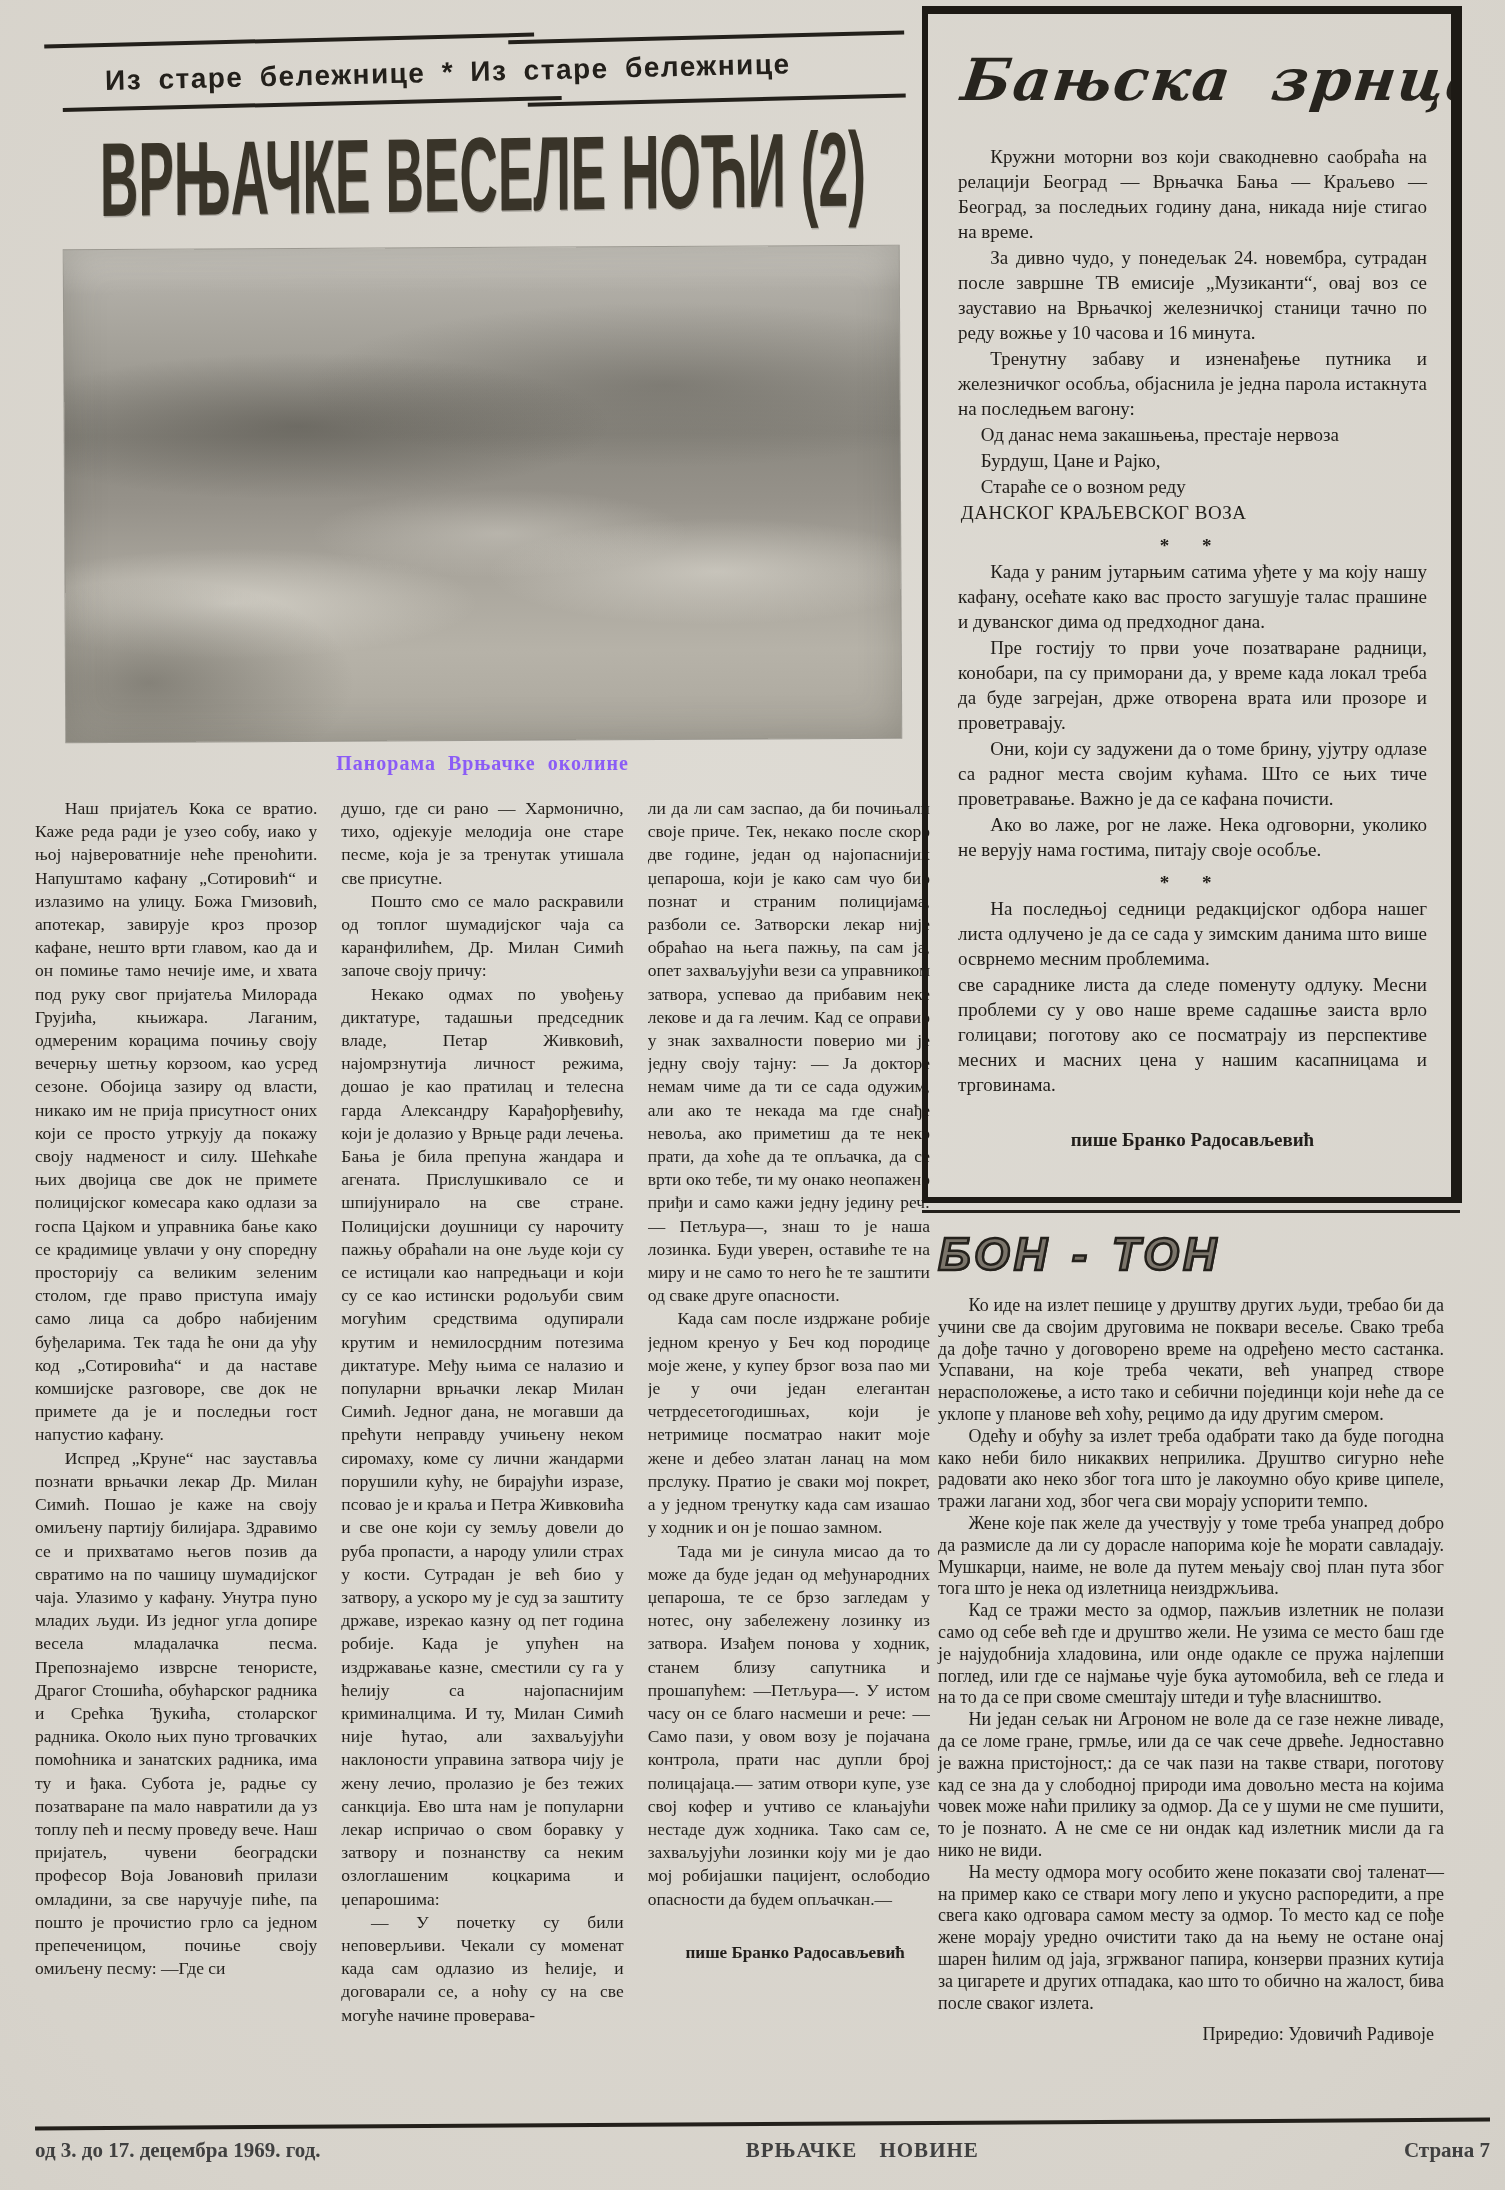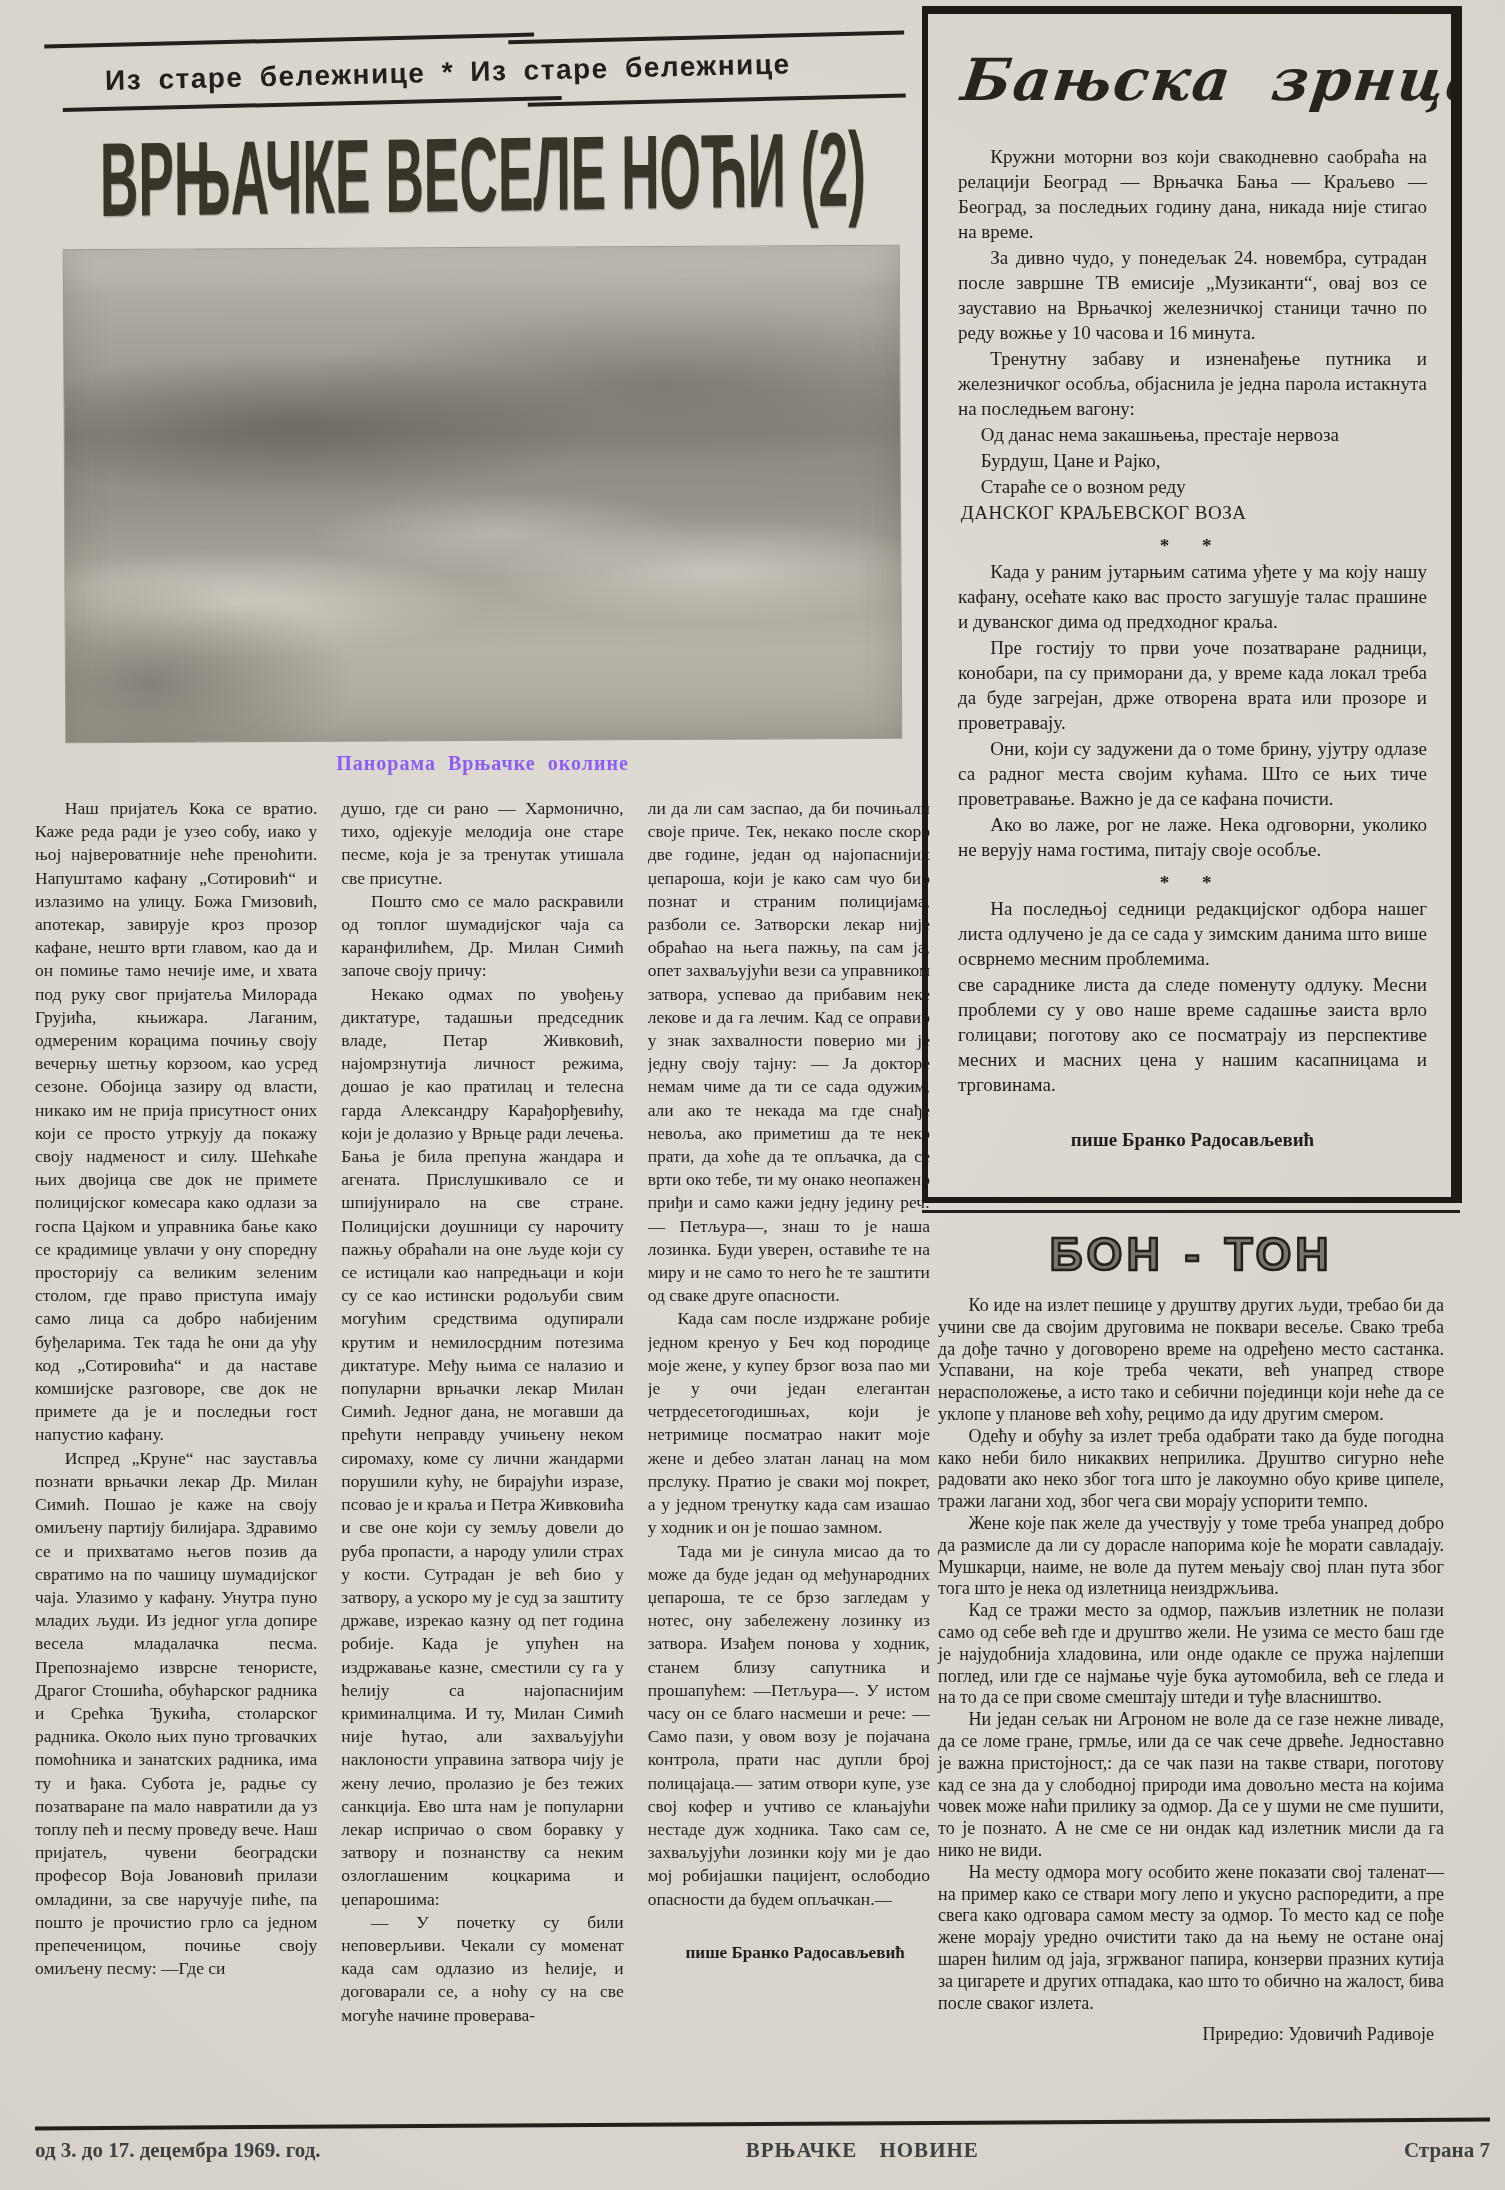--- a/index.html
+++ b/index.html
@@ -70,23 +70,23 @@
   .zrnca-title{
     margin:14px 0 30px 4px;font-family:"DejaVu Serif", serif;font-style:italic;font-weight:700;
     font-size:58px;letter-spacing:2px;word-spacing:18px;color:#27241e;
     transform:skewX(-7deg);white-space:nowrap;
   }
   .zrnca-body{font-size:19px;line-height:25px;}
   .zrnca-body .para{margin-bottom:1px;}
   .box-bottom-rule{height:3px;background:#23201b;margin:7px 2px 0 0;}
   .bonton{padding:8px 18px 0 16px;}
   .bonton-title{
-    margin:6px 0 14px;text-align:center;font-family:"Liberation Sans", sans-serif;
+    margin:6px 0 14px;text-align:left;font-family:"Liberation Sans", sans-serif;
     font-weight:700;font-size:46px;letter-spacing:4px;word-spacing:4px;color:#7b756b;
-    -webkit-text-stroke:2.5px #24211c;text-shadow:1px 1px 0 #24211c;
+    -webkit-text-stroke:2.5px #24211c;text-shadow:1px 1px 0 #24211c;font-style:italic;
   }
   .bonton-body{font-size:18px;line-height:21.8px;}
   
   .pagefoot{position:absolute;left:35px;right:15px;top:2122px;}
   .foot-rule{height:4px;background:#23201b;transform:rotate(-0.35deg);}
   .foot-row{
     display:flex;justify-content:space-between;align-items:baseline;margin-top:12px;
     font-weight:700;font-size:21px;color:#404040;
   }
   .foot-center{word-spacing:16px;letter-spacing:1px;}
@@ -143,21 +143,21 @@
       <h2 class="zrnca-title">Бањска зрнца</h2>
       <div class="zrnca-body">
           <p class="para s-indent">Кружни моторни воз који свакодневно саобраћа на релацији Београд — Врњачка Бања — Краљево — Београд, за последњих годину дана, никада није стигао на време.</p>
           <p class="para s-indent">За дивно чудо, у понедељак 24. новембра, сутрадан после завршне ТВ емисије „Музиканти“, овај воз се зауставио на Врњачкој железничкој станици тачно по реду вожње у 10 часова и 16 минута.</p>
           <p class="para s-indent">Тренутну забаву и изненађење путника и железничког особља, објаснила је једна парола истакнута на последњем вагону:</p>
           <p class="para s-slogan">Од данас нема закашњења, престаје нервоза</p>
           <p class="para s-slogan">Бурдуш, Цане и Рајко,</p>
           <p class="para s-slogan">Стараће се о возном реду</p>
           <p class="para s-caps">ДАНСКОГ КРАЉЕВСКОГ ВОЗА</p>
           <p class="para s-sep">* *</p>
-          <p class="para s-indent">Када у раним јутарњим сатима уђете у ма коју нашу кафану, осећате како вас просто загушује талас прашине и дуванског дима од предходног краља.</p>
+          <p class="para s-indent">Када у раним јутарњим сатима уђете у ма коју нашу кафану, осећате како вас просто загушује талас прашине и дуванског дима од предходног дана.</p>
           <p class="para s-indent">Пре гостију то први уоче позатваране радници, конобари, па су приморани да, у време када локал треба да буде загрејан, држе отворена врата или прозоре и проветравају.</p>
           <p class="para s-indent">Они, који су задужени да о томе брину, ујутру одлазе са радног места својим кућама. Што се њих тиче проветравање. Важно је да се кафана почисти.</p>
           <p class="para s-indent">Ако во лаже, рог не лаже. Нека одговорни, уколико не верују нама гостима, питају своје особље.</p>
           <p class="para s-sep">* *</p>
           <p class="para s-indent">На последњој седници редакцијског одбора нашег листа одлучено је да се сада у зимским данима што више осврнемо месним проблемима.</p>
           <p class="para s-cont">све сараднике листа да следе поменуту одлуку. Месни проблеми су у ово наше време садашње заиста врло голицави; поготову ако се посматрају из перспективе месних и масних цена у нашим касапницама и трговинама.</p>
           <p class="para s-byline-center">пише Бранко Радосављевић</p>
         </div>
     </section>
     <div class="box-bottom-rule"></div>

